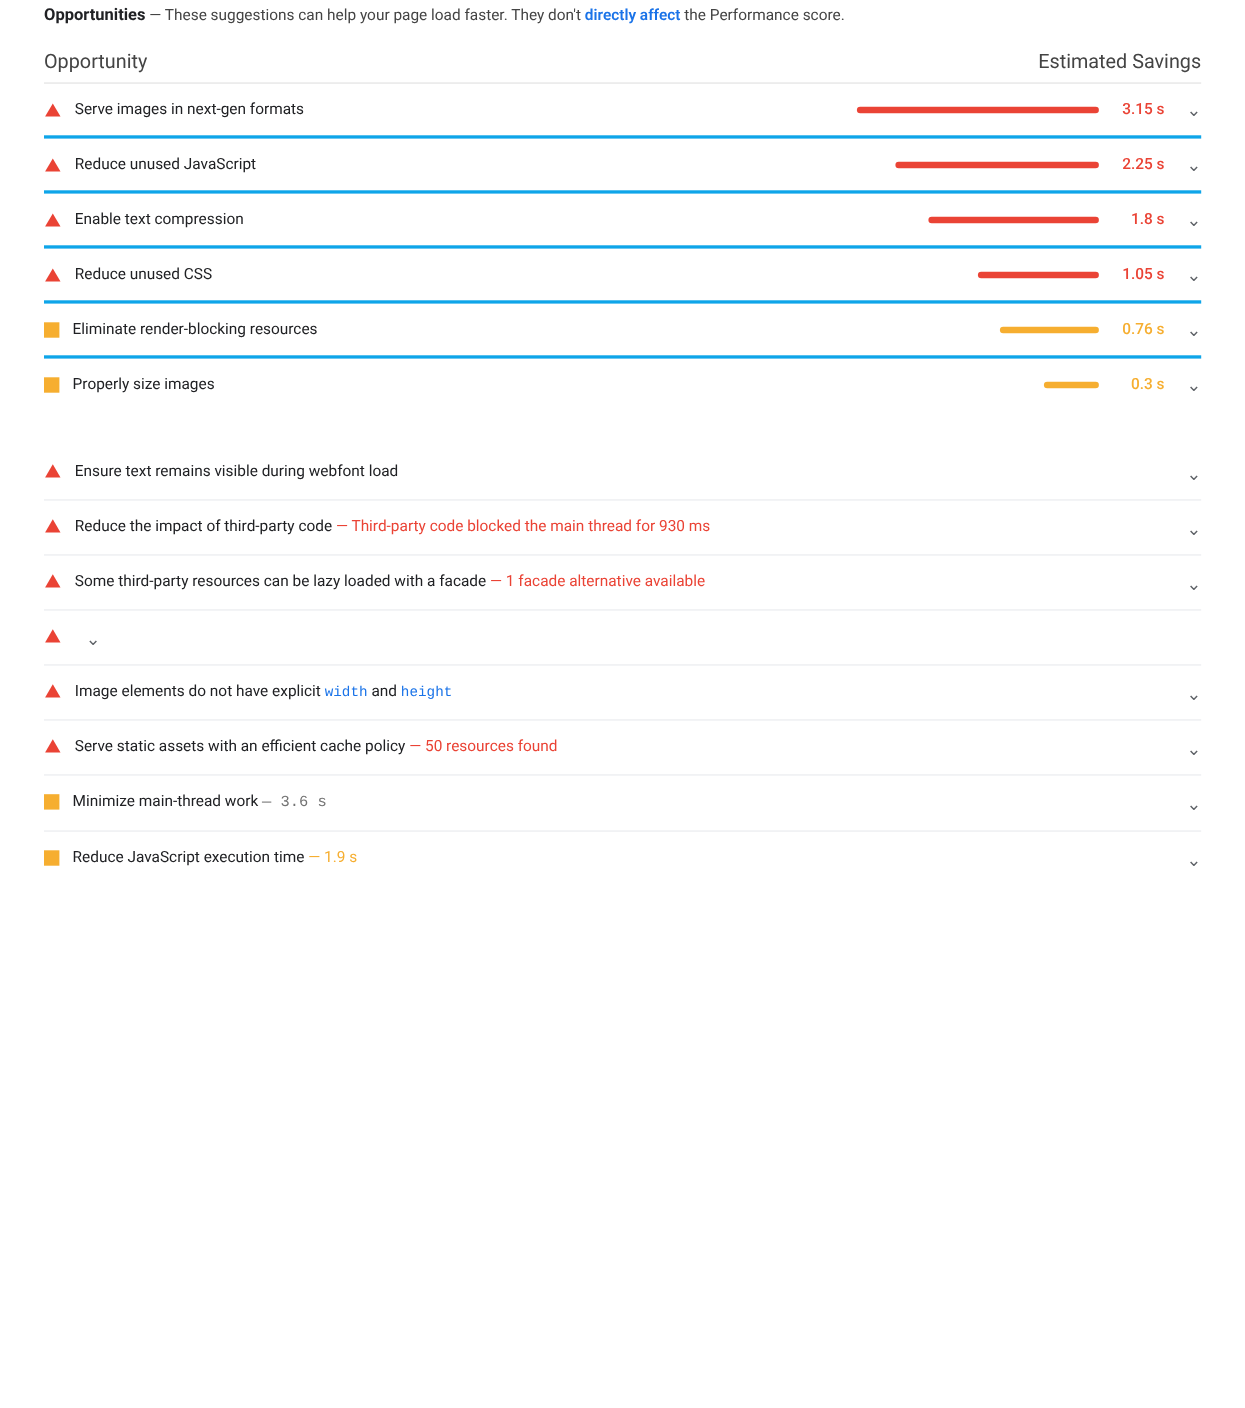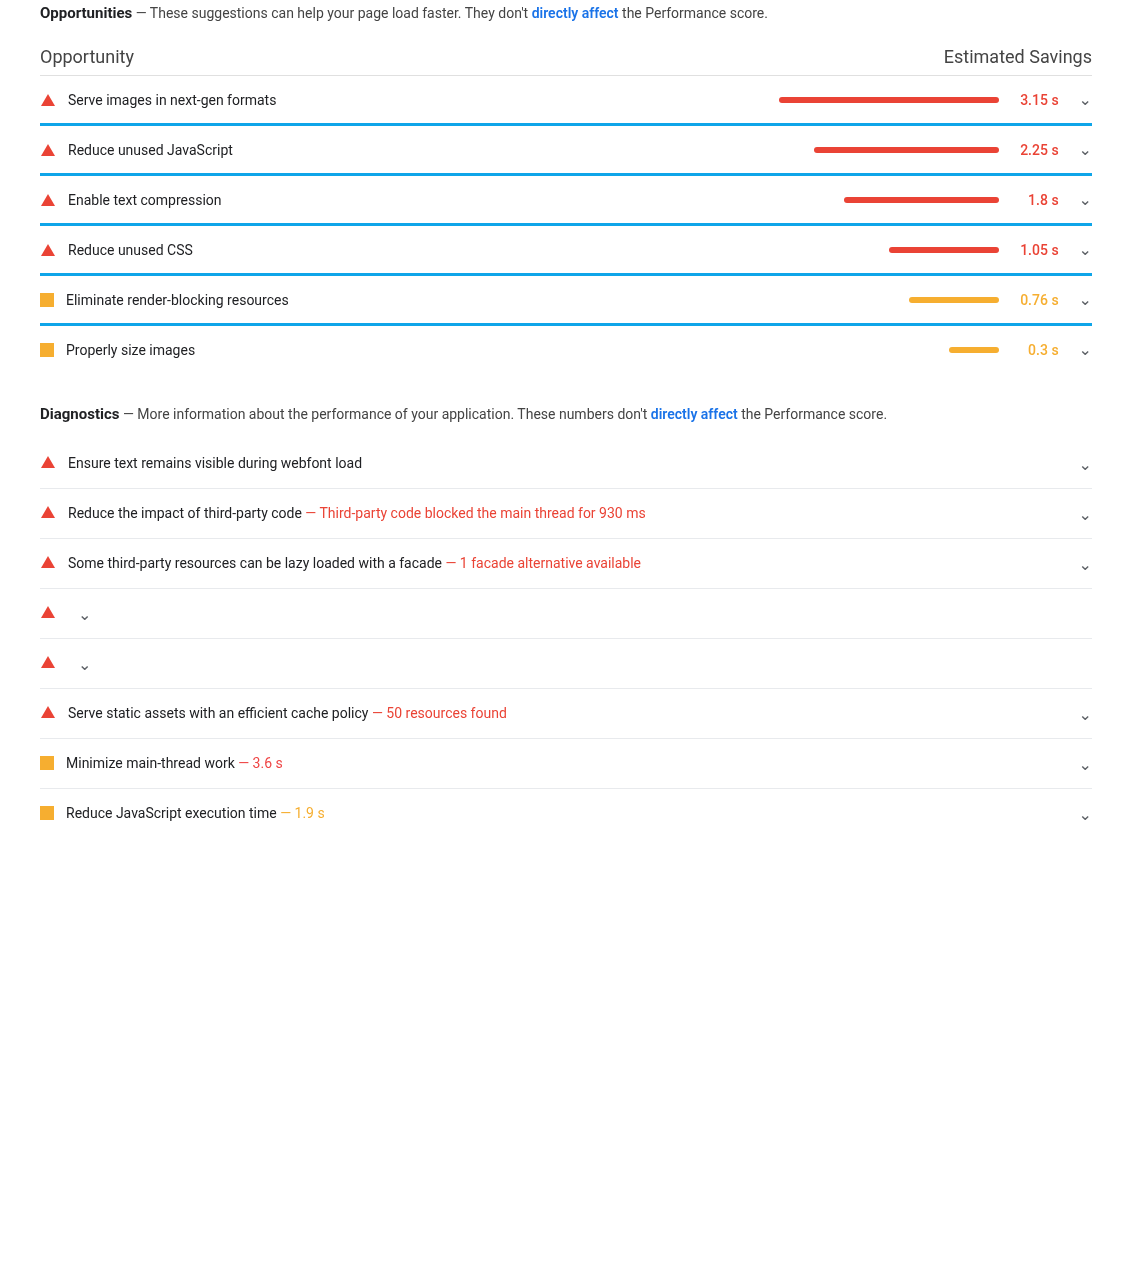--- a/index.html
+++ b/index.html
@@ -244,28 +244,20 @@
       <div class="bar-container">
         <div class="bar" style="width:50px; background:#f6ae30;"></div>
       </div>
       <span class="savings-value" style="color:#f6ae30;">0.3 s</span>
       <span class="chevron">⌄</span>
     </div>
   </div>
     </div>
 
   <div class="diagnostics-section">
-    <div class="diag-section-header">
-      <span class="section-title">Diagnostics</span>
-      <span class="section-desc">
-        <span>— More information about the performance of your application. These numbers don't</span>
-        <a class="section-link" href="#">directly affect</a>
-        <span>the Performance score.</span>
-      </span>
-    </div>
     <div id="diagnostics-list">
         <div class="diagnostic-row">
     <span style="flex-shrink:0; margin-right:12px; margin-top:2px; display:flex; align-items:flex-start;">
       <svg width="16" height="14" viewBox="0 0 16 14">
               <polygon points="8,1 15,13 1,13" fill="#ea4335"></polygon>
             </svg>
     </span>
     <div class="diag-label">
       <span>Ensure text remains visible during webfont load</span>
     </div>
@@ -300,39 +292,44 @@
             </svg>
     </span>
     <span class="diag-chevron">⌄</span>
   </div>
         <div class="diagnostic-row">
     <span style="flex-shrink:0; margin-right:12px; margin-top:2px; display:flex; align-items:flex-start;">
       <svg width="16" height="14" viewBox="0 0 16 14">
               <polygon points="8,1 15,13 1,13" fill="#ea4335"></polygon>
             </svg>
     </span>
+    <div class="diag-label">
+      
+      <span>Image elements do not have explicit <span class="code-inline">width</span> <span>and</span> <span class="code-inline">height</span></span>
+    
+    </div>
     <span class="diag-chevron">⌄</span>
   </div>
         <div class="diagnostic-row">
     <span style="flex-shrink:0; margin-right:12px; margin-top:2px; display:flex; align-items:flex-start;">
       <svg width="16" height="14" viewBox="0 0 16 14">
               <polygon points="8,1 15,13 1,13" fill="#ea4335"></polygon>
             </svg>
     </span>
     <div class="diag-label">
       <span>Serve static assets with an efficient cache policy <span style="color:#ea4335;">— 50 resources found</span></span>
     </div>
     <span class="diag-chevron">⌄</span>
   </div>
         <div class="diagnostic-row">
     <span style="flex-shrink:0; margin-right:12px; margin-top:2px; display:flex; align-items:flex-start;">
       <div style="width:14px;height:14px;background:#f6ae30;margin-top:1px;"></div>
     </span>
     <div class="diag-label">
-      <span>Minimize main-thread work <span style="color:#ef4444;">— 3.6 s</span></span>
+      <span>Minimize main-thread work <span style="color:#737373;font-family:Liberation Mono, monospace;">— 3.6 s</span></span>
     </div>
     <span class="diag-chevron">⌄</span>
   </div>
         <div class="diagnostic-row">
     <span style="flex-shrink:0; margin-right:12px; margin-top:2px; display:flex; align-items:flex-start;">
       <div style="width:14px;height:14px;background:#f6ae30;margin-top:1px;"></div>
     </span>
     <div class="diag-label">
       <span>Reduce JavaScript execution time <span style="color:#f6ae30;">— 1.9 s</span></span>
     </div>

